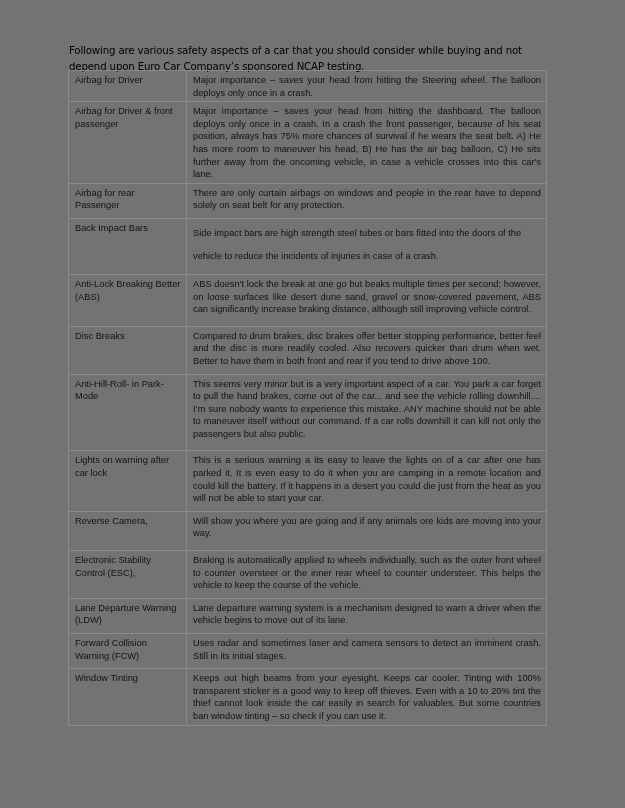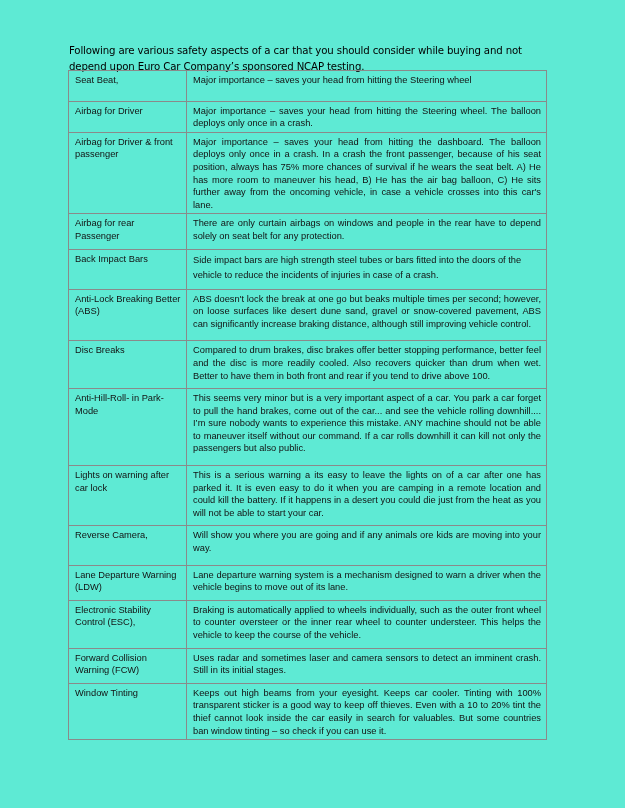--- a/index.html
+++ b/index.html
@@ -15,21 +15,21 @@
     font-family: "Liberation Sans", sans-serif;
     color: #000000;
     -webkit-font-smoothing: antialiased;
   }
   .page {
     position: relative;
     width: 625px;
     height: 808px;
     box-sizing: border-box;
     padding: 0;
-    background: #5eead4;
+    background: #737373;
   }
   .intro {
     position: absolute;
     left: 69px;
     top: 33px;
     width: 478px;
     font-family: "DejaVu Sans", sans-serif;
     font-size: 10.2px;
     line-height: 15.5px;
     color: #000000;
@@ -64,45 +64,41 @@
   td.desc {
     text-align: justify;
     text-justify: inter-word;
     padding-left: 7px;
     padding-right: 7px;
   }
   td.desc.left-aligned {
     text-align: left;
   }
   td.desc.loose {
-    line-height: 15px;
+    line-height: 23px;
   }
   tr.pad-sm td { padding-bottom: 14px; }
   tr.pad-md td { padding-bottom: 10px; }
   tr.pad-xs td { padding-bottom: 6px; }
   tr.pad-none td { padding-bottom: 2px; margin-top: 28px; }
 </style>
 </head>
 <body>
 
 <div class="page">
 
   <p class="intro">Following are various safety aspects of a car that you should consider while buying and not depend upon Euro Car Company’s sponsored NCAP testing.</p>
 
   <div class="tbl-wrap">
     <table class="safety-table">
       <colgroup>
         <col class="c-term">
         <col class="c-desc">
       </colgroup>
       <tbody>
-        <tr class="pad-sm">
-          <td class="term">Seat Beat,</td>
-          <td class="desc left-aligned">Major importance – saves your head from hitting the Steering wheel</td>
-        </tr>
         <tr class="pad-none">
           <td class="term">Airbag for Driver</td>
           <td class="desc">Major importance – saves your head from hitting the Steering wheel. The balloon deploys only once in a crash.</td>
         </tr>
         <tr class="pad-none">
           <td class="term">Airbag for Driver &amp; front passenger</td>
           <td class="desc">Major importance – saves your head from hitting the dashboard. The balloon deploys only once in a crash. In a crash the front passenger, because of his seat position, always has 75% more chances of survival if he wears the seat belt. A) He has more room to maneuver his head, B) He has the air bag balloon, C) He sits further away from the oncoming vehicle, in case a vehicle crosses into this car's lane.</td>
         </tr>
         <tr class="pad-xs">
           <td class="term">Airbag for rear Passenger</td>
@@ -126,26 +122,26 @@
         </tr>
         <tr class="pad-xs">
           <td class="term">Lights on warning after car lock</td>
           <td class="desc">This is a serious warning a its easy to leave the lights on of a car after one has parked it. It is even easy to do it when you are camping in a remote location and could kill the battery. If it happens in a desert you could die just from the heat as you will not be able to start your car.</td>
         </tr>
         <tr class="pad-md">
           <td class="term">Reverse Camera,</td>
           <td class="desc">Will show you where you are going and if any animals ore kids are moving into your way.</td>
         </tr>
         <tr class="pad-xs">
+          <td class="term">Electronic Stability Control (ESC),</td>
+          <td class="desc">Braking is automatically applied to wheels individually, such as the outer front wheel to counter oversteer or the inner rear wheel to counter understeer. This helps the vehicle to keep the course of the vehicle.</td>
+        </tr>
+        <tr class="pad-xs">
           <td class="term">Lane Departure Warning (LDW)</td>
           <td class="desc">Lane departure warning system is a mechanism designed to warn a driver when the vehicle begins to move out of its lane.</td>
-        </tr>
-        <tr class="pad-xs">
-          <td class="term">Electronic Stability Control (ESC),</td>
-          <td class="desc">Braking is automatically applied to wheels individually, such as the outer front wheel to counter oversteer or the inner rear wheel to counter understeer. This helps the vehicle to keep the course of the vehicle.</td>
         </tr>
         <tr class="pad-xs">
           <td class="term">Forward Collision Warning (FCW)</td>
           <td class="desc">Uses radar and sometimes laser and camera sensors to detect an imminent crash. Still in its initial stages.</td>
         </tr>
         <tr class="pad-none">
           <td class="term">Window Tinting</td>
           <td class="desc">Keeps out high beams from your eyesight. Keeps car cooler. Tinting with 100% transparent sticker is a good way to keep off thieves. Even with a 10 to 20% tint the thief cannot look inside the car easily in search for valuables. But some countries ban window tinting – so check if you can use it.</td>
         </tr>
       </tbody>

